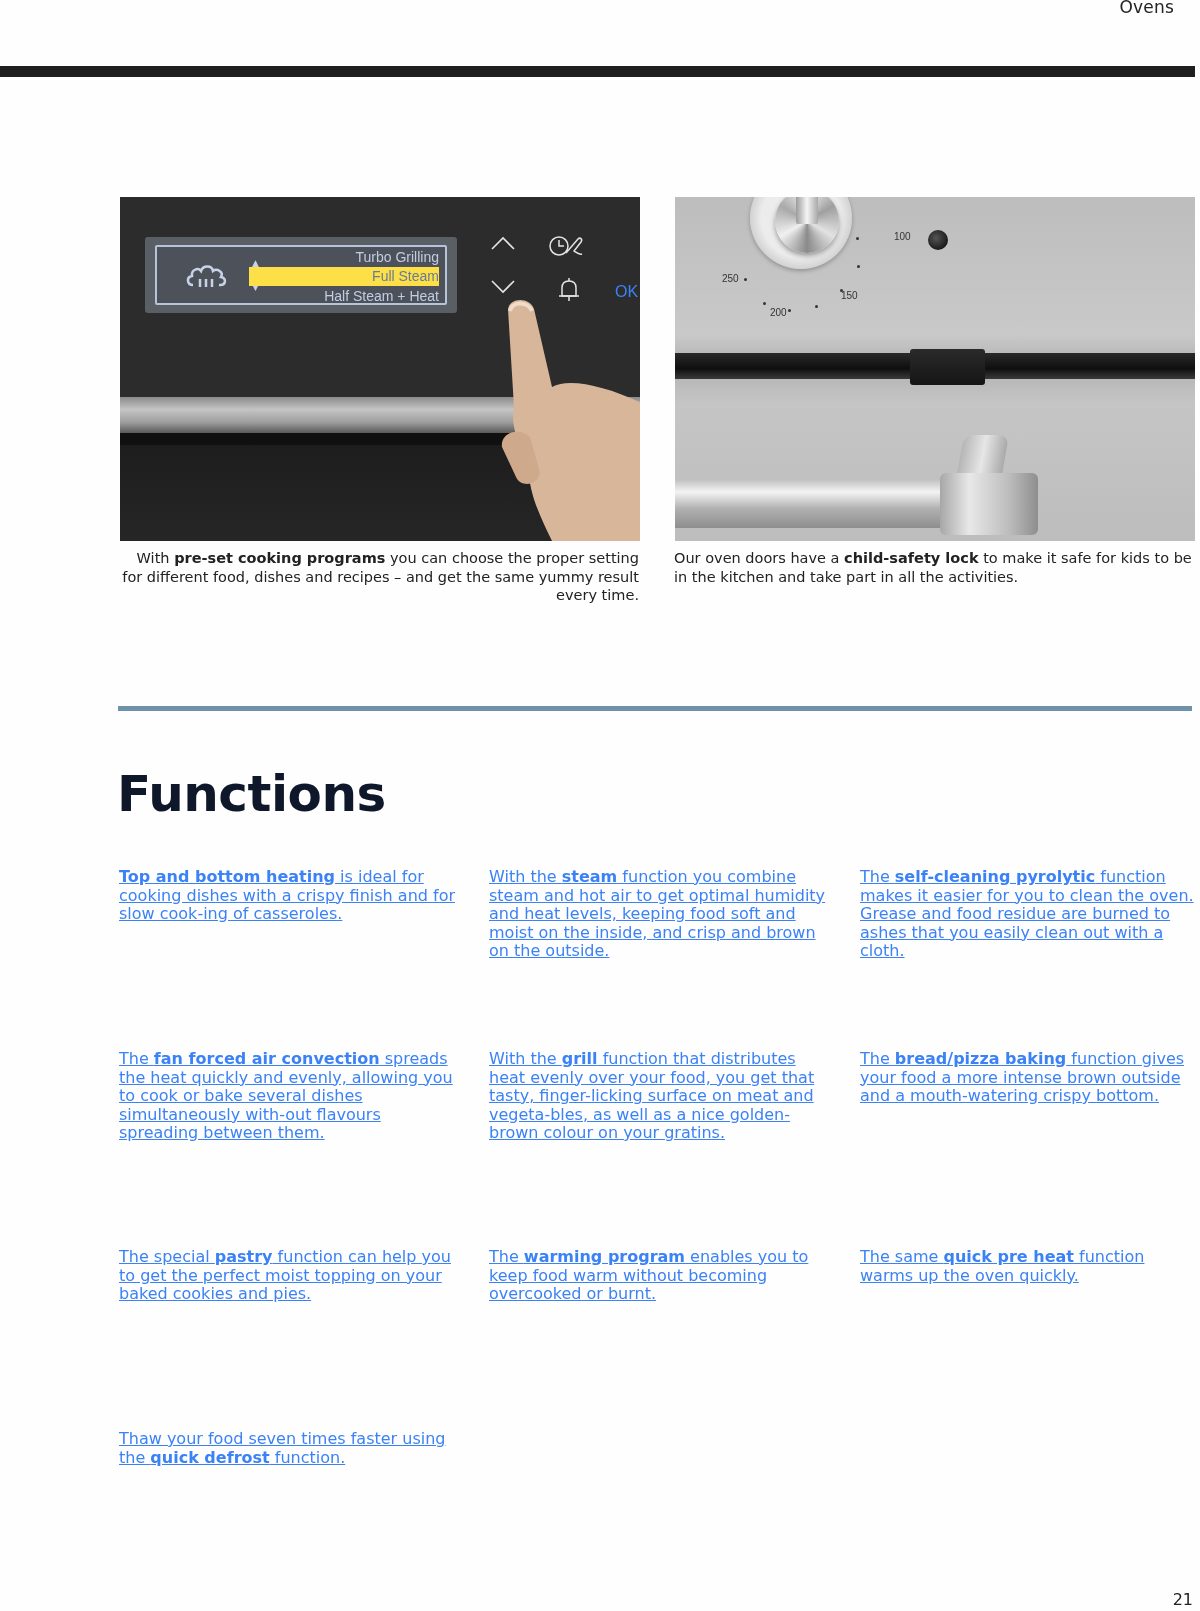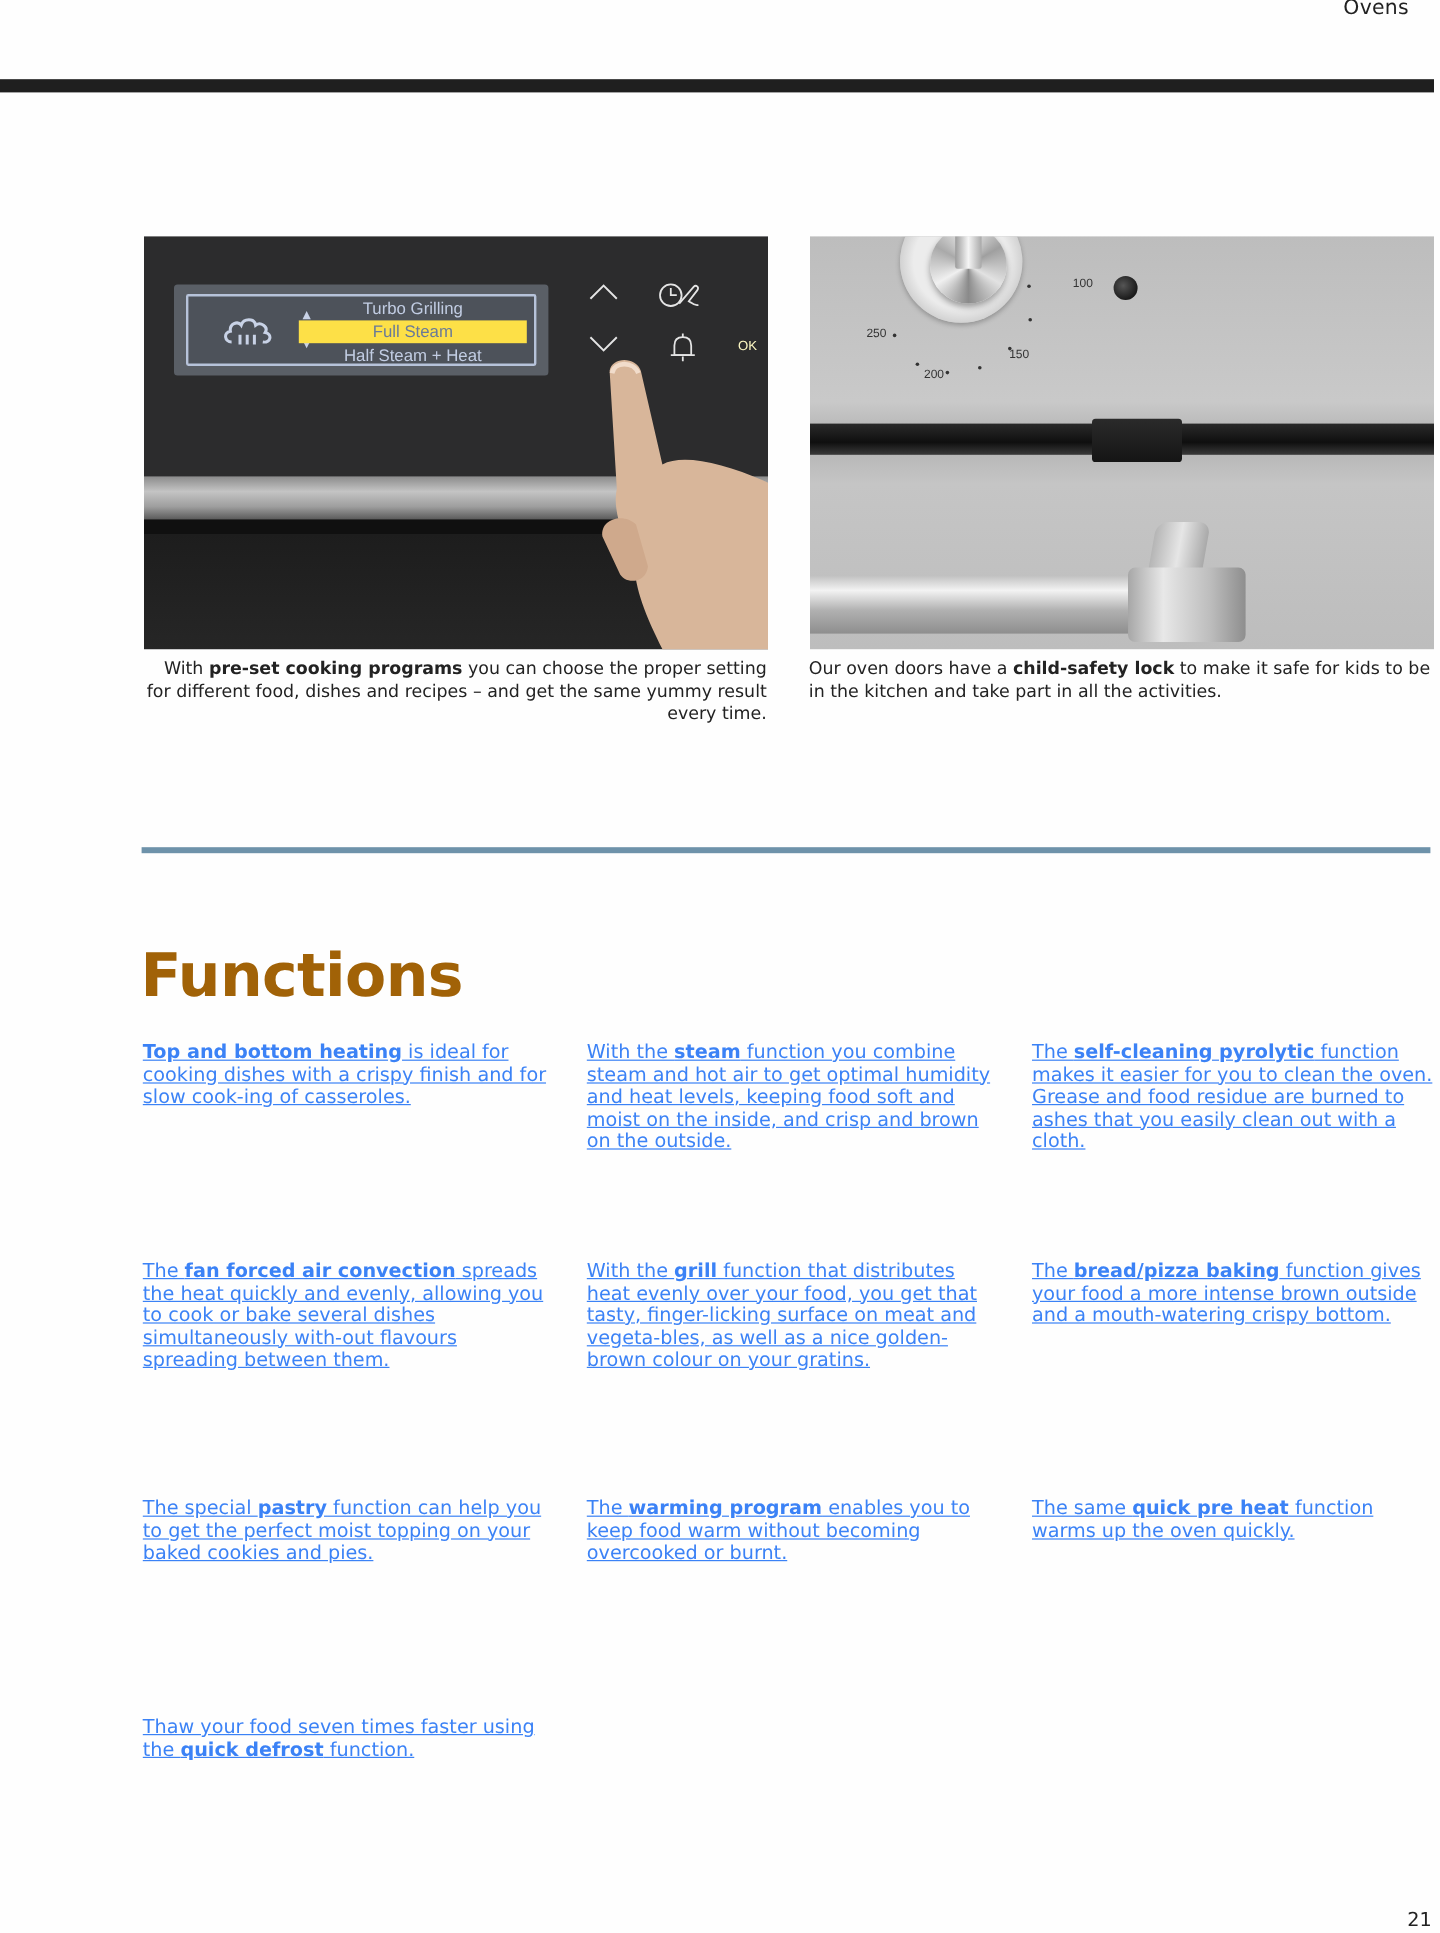--- a/index.html
+++ b/index.html
@@ -11,26 +11,26 @@
 
   .photo { position: absolute; top: 197px; height: 344px; overflow: hidden; }
   .photo-left { left: 120px; width: 520px; background: #2c2c2d; }
   .photo-right { left: 675px; width: 520px; background: linear-gradient(180deg,#bdbdbd 0%,#c9c9c9 40%,#bcbcbc 45%,#b3b3b3 50%,#c5c5c5 60%,#bdbdbd 100%); }
 
   
   .lcd { position: absolute; left: 25px; top: 40px; width: 312px; height: 76px; background: #5a5f66; border-radius: 3px; }
   .lcd-inner { position: absolute; left: 10px; top: 8px; width: 292px; height: 60px; border: 2px solid #b7c3da; border-radius: 2px; background: #4d525a; }
   .lcd-icon { position: absolute; left: 26px; top: 14px; width: 46px; height: 32px; }
   .lcd-arrows { position: absolute; left: 95px; top: 4px; font-size: 9px; color: #c8d2e6; line-height: 24px; }
-  .lcd-row { position: absolute; left: 92px; width: 190px; height: 19px; text-align: center; font-size: 14px; color: #c2cde3; line-height: 19px; font-family: "Liberation Sans", sans-serif; }
+  .lcd-row { position: absolute; left: 92px; width: 190px; height: 19px; text-align: right; font-size: 14px; color: #c2cde3; line-height: 19px; font-family: "Liberation Sans", sans-serif; }
   .lcd-row.r0 { top: 1px; }
   .lcd-row.r1 { top: 20px; background: #fde047; color: #6a7a98; }
   .lcd-row.r2 { top: 40px; }
   .ctrl { position: absolute; color: #e4e4e4; }
-  .ok-label { position: absolute; left: 495px; top: 86px; font-size: 11px; color: #fef9c3; font-family: "Liberation Sans", sans-serif; }
+  .ok-label { position: absolute; left: 495px; top: 86px; font-size: 16px; color: #3b82f6; font-family: "Liberation Sans", sans-serif; }
   .door-bar { position: absolute; left: 0; top: 200px; width: 520px; height: 36px; background: linear-gradient(180deg,#8b8b8b 0%,#c4c4c4 35%,#9e9e9e 70%,#5a5a5a 100%); }
   .door-gap { position: absolute; left: 0; top: 236px; width: 520px; height: 12px; background: #101010; }
   .door-bottom { position: absolute; left: 0; top: 248px; width: 520px; height: 96px; background: linear-gradient(180deg,#1d1d1d,#262626); }
   .finger { position: absolute; left: 380px; top: 100px; width: 150px; height: 260px; }
 
   
   .knob-ring { position: absolute; left: 75px; top: -30px; width: 102px; height: 102px; border-radius: 50%; background: radial-gradient(circle,#ececec 55%,#d3d3d3 70%,#bdbdbd 100%); box-shadow: 0 2px 4px rgba(0,0,0,0.25); }
   .knob { position: absolute; left: 100px; top: -8px; width: 64px; height: 64px; border-radius: 50%; background: conic-gradient(#f4f4f4,#9f9f9f,#e2e2e2,#8a8a8a,#f0f0f0,#a9a9a9,#f4f4f4); box-shadow: 0 3px 5px rgba(0,0,0,0.35); }
   .knob-grip { position: absolute; left: 121px; top: -5px; width: 22px; height: 32px; background: linear-gradient(90deg,#9b9b9b,#f5f5f5,#a8a8a8); border-radius: 2px; }
   .dial-label { position: absolute; font-size: 10px; color: #333; font-family: "Liberation Sans", sans-serif; }
@@ -41,21 +41,21 @@
   .handle { position: absolute; left: 0; top: 283px; width: 265px; height: 48px; background: linear-gradient(180deg,#c2c2c2 0%,#f3f3f3 25%,#b0b0b0 60%,#8e8e8e 100%); }
   .handle-cap { position: absolute; left: 265px; top: 276px; width: 98px; height: 62px; border-radius: 6px; background: linear-gradient(90deg,#a7a7a7,#e8e8e8 30%,#bdbdbd 70%,#8e8e8e); }
   .handle-stem { position: absolute; left: 285px; top: 238px; width: 45px; height: 45px; background: linear-gradient(90deg,#b5b5b5,#e6e6e6,#a9a9a9); border-radius: 10px 10px 0 0; transform: skewX(-10deg); }
 
   .caption { position: absolute; top: 549px; font-size: 14.5px; line-height: 18.5px; color: #222; }
   .caption b { font-weight: bold; }
   .caption-left { left: 119px; width: 520px; text-align: right; }
   .caption-right { left: 674px; width: 520px; }
 
   .blue-rule { position: absolute; left: 118px; top: 706px; width: 1074px; height: 5px; background: #6e92aa; }
-  .heading { position: absolute; left: 117px; top: 765px; font-size: 50px; font-weight: bold; color: #a16207; letter-spacing: -0.5px; margin-top: 19px; }
+  .heading { position: absolute; left: 117px; top: 765px; font-size: 50px; font-weight: bold; color: #0f172a; letter-spacing: -0.5px; }
 
   .fn { position: absolute; width: 340px; font-size: 16px; line-height: 18.5px; color: #3b82f6; text-decoration: underline; }
   .fn b { font-weight: bold; }
   .c1 { left: 119px; } .c2 { left: 489px; } .c3 { left: 860px; }
   .r1 { top: 868px; } .r2 { top: 1050px; } .r3 { top: 1248px; } .r4 { top: 1430px; }
 
   .page-number { position: absolute; right: 7px; top: 1590px; font-size: 16px; color: #222; }
 </style>
 </head>
 <body>

